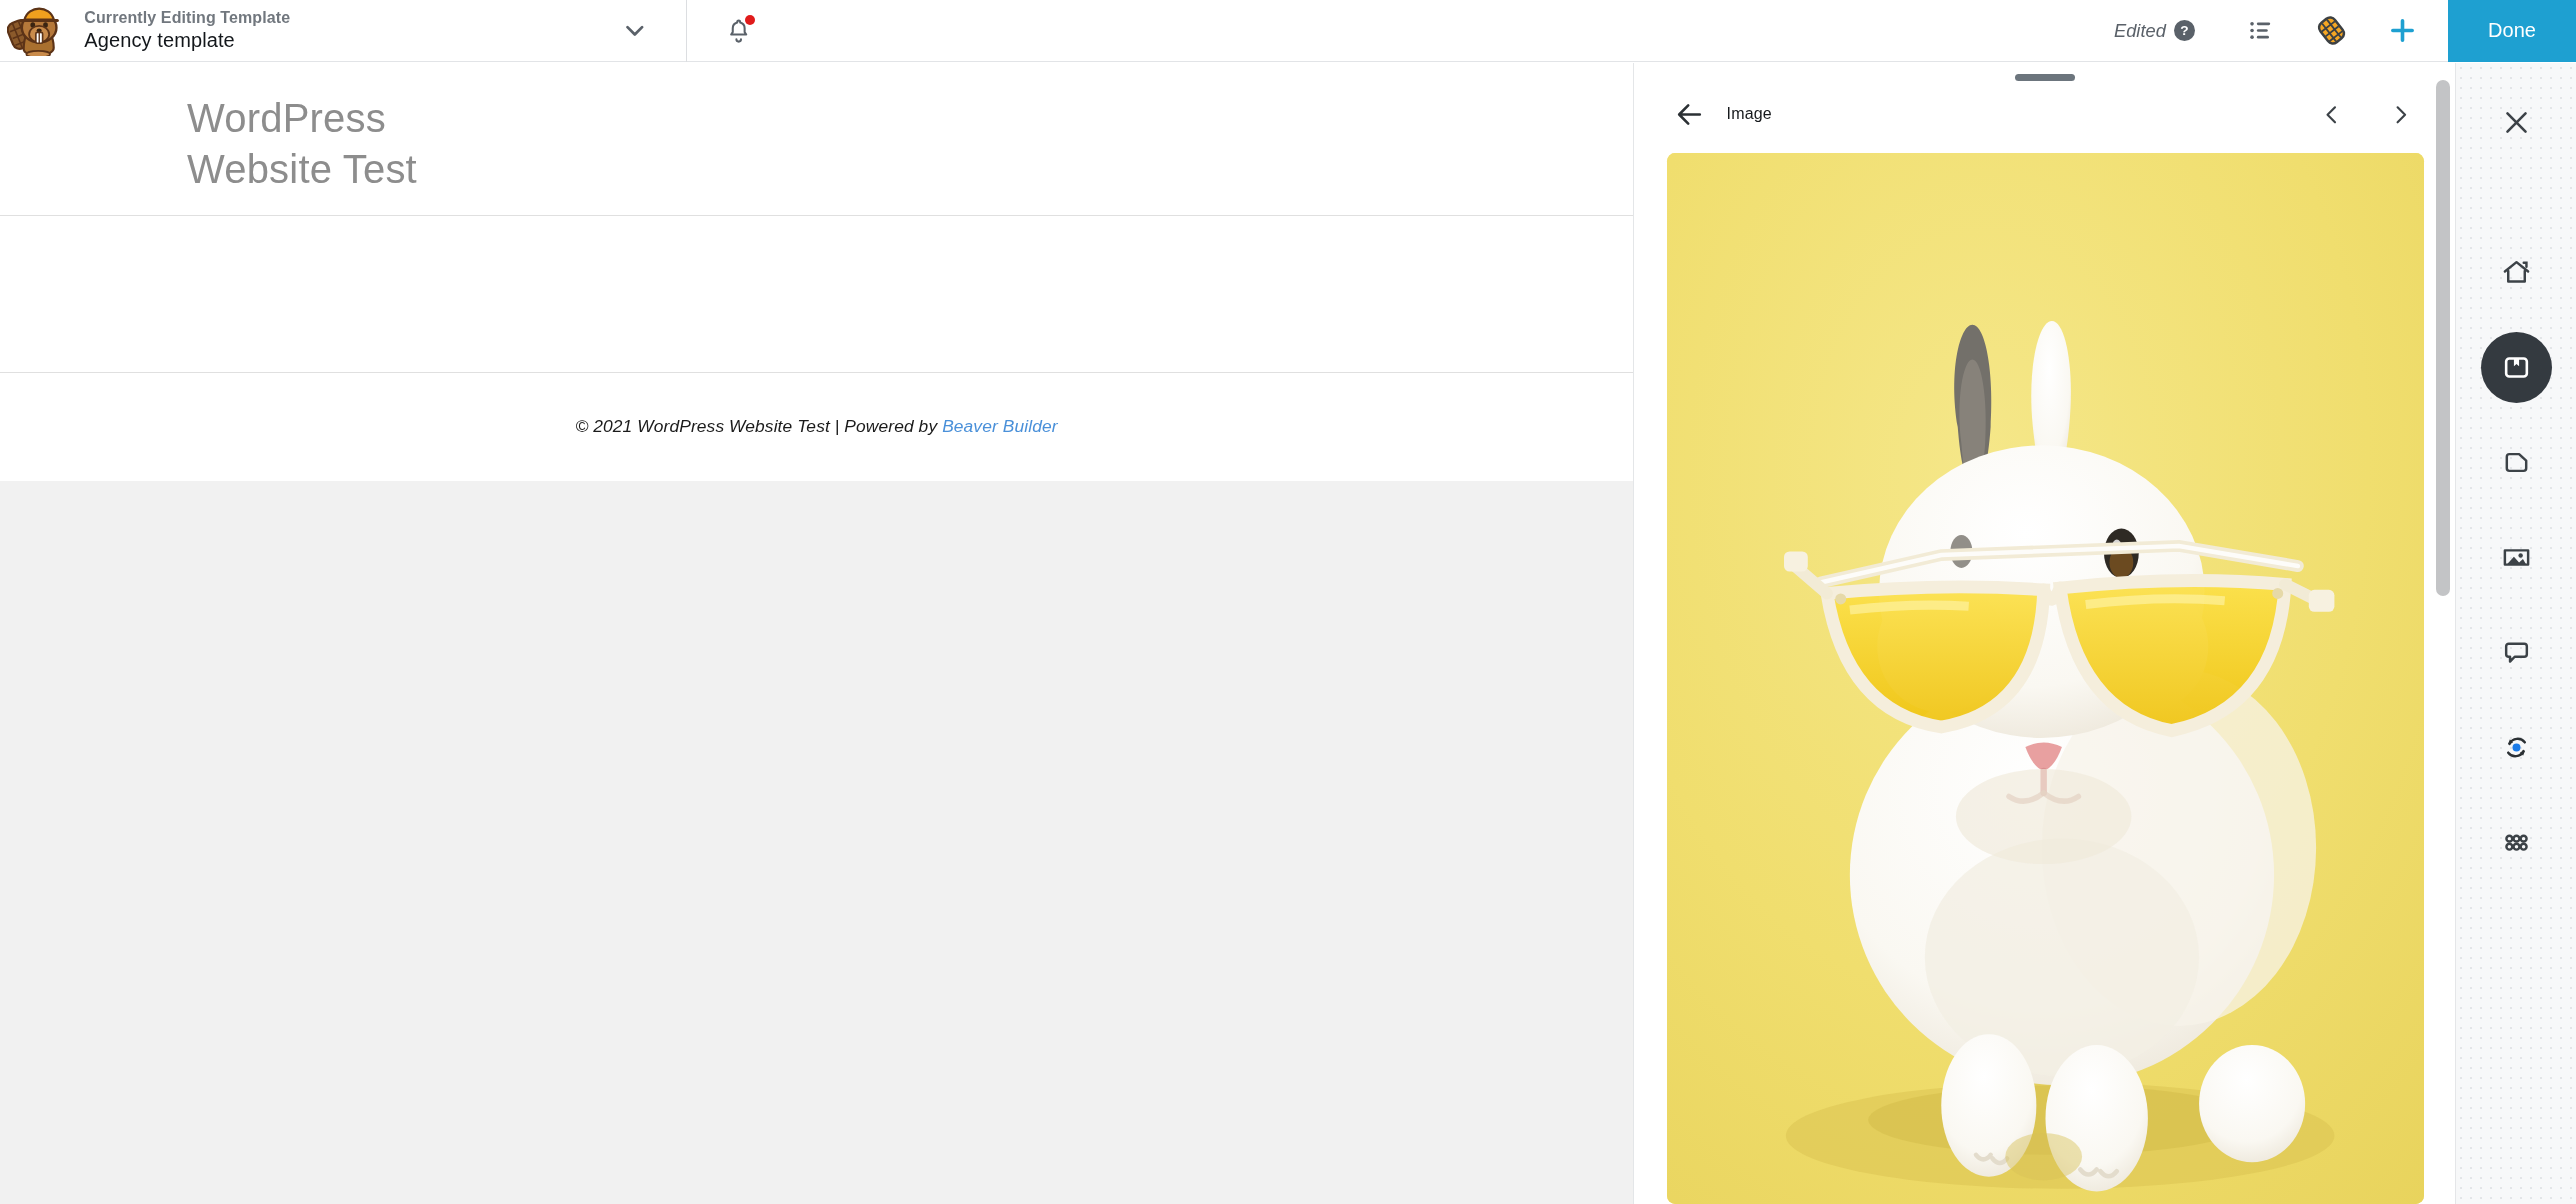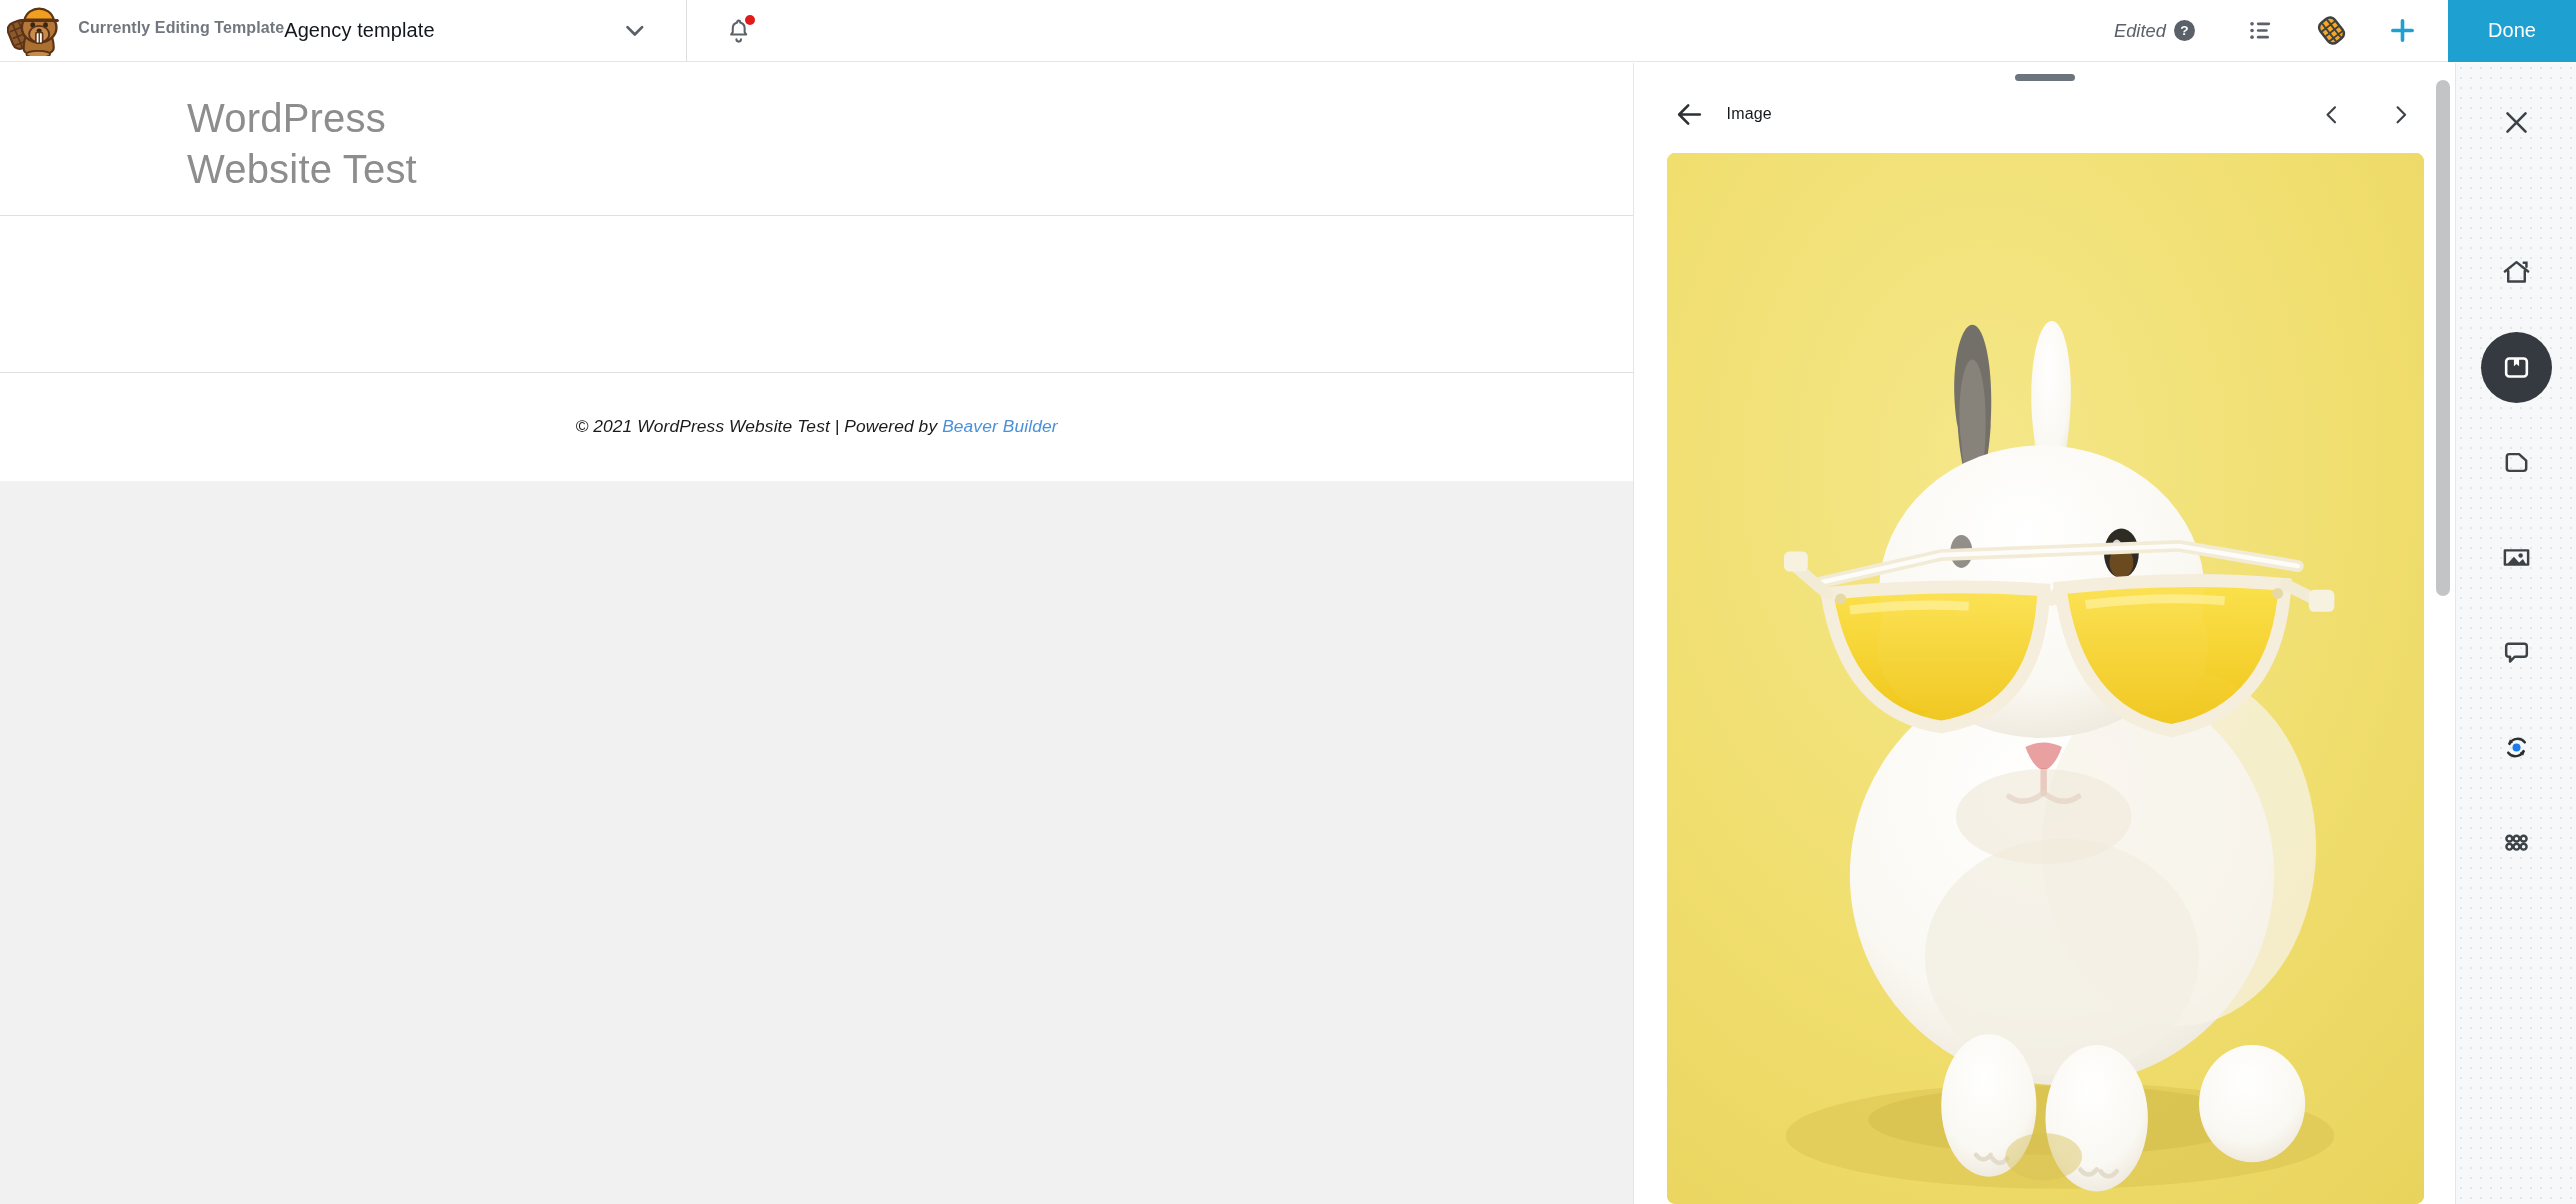--- a/index.html
+++ b/index.html
@@ -21,21 +21,21 @@
     z-index: 40;
   }
   .brand-block {
     display: flex; align-items: center;
     height: 62px;
     padding-left: 7.3px;
     width: 687px;
     border-right: 0.9px solid #dcdee1;
   }
   .beaver-logo { width: 57px; height: 51px; flex: 0 0 57px; }
-  .brand-text { margin-left: 14px; display: flex; justify-content: center; }
+  .brand-text { margin-left: 20px; display: flex; flex-direction: column; justify-content: center; }
   .brand-eyebrow {
     font-size: 16px; font-weight: 700; color: #71777e;
     letter-spacing: 0.1px; line-height: 20px;
   }
   .brand-title {
     font-size: 20px; color: #13171b; line-height: 25.6px;
     letter-spacing: 0.1px;
   }
   .brand-caret {
     margin-left: auto; margin-right: 31px;

